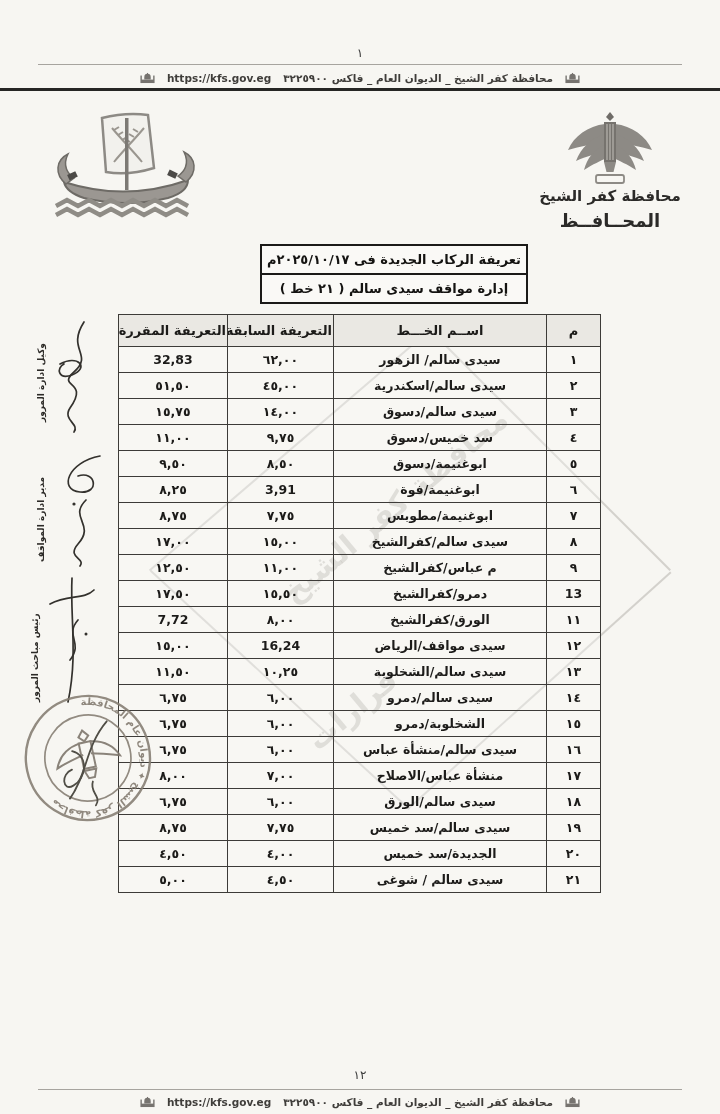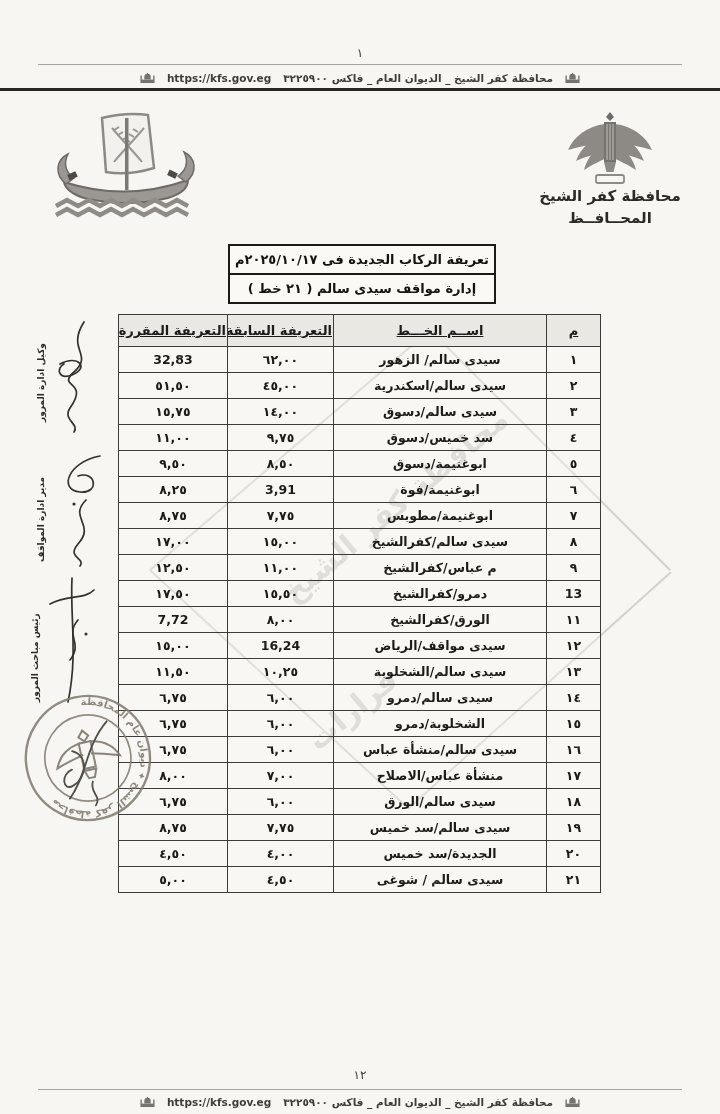--- a/index.html
+++ b/index.html
@@ -17,34 +17,34 @@
     direction:rtl;display:flex;align-items:center;justify-content:center;gap:12px;
     font-size:10.5px;font-weight:bold;color:#3f3d3a;white-space:nowrap;}
   .bldg{width:15px;height:12px;flex:0 0 auto;opacity:.8;}
   .dark-rule{position:absolute;left:0;top:88px;width:720px;height:3px;background:#262624;}
   
   .boat-logo{position:absolute;left:42px;top:110px;width:160px;height:110px;}
   .eagle{position:absolute;left:560px;top:106px;width:100px;height:82px;}
   .letterhead-text{position:absolute;left:520px;top:186px;width:180px;
     text-align:center;font-weight:bold;color:#2b2a28;direction:rtl;line-height:1.45;}
   .letterhead-text .l1{font-size:15px;}
-  .letterhead-text .l2{font-size:15px;letter-spacing:1px;}
-  
-  .title-box{position:absolute;left:228px;top:244px;width:264px;
+  .letterhead-text .l2{font-size:18px;letter-spacing:1px;}
+  
+  .title-box{position:absolute;left:260px;top:244px;width:264px;
     border:2px solid #1b1a18;background:rgba(252,251,248,.65);direction:rtl;}
   .title-box .row{height:27px;line-height:27px;text-align:center;
     font-size:13px;font-weight:bold;color:#141311;white-space:nowrap;}
   .title-box .row:first-child{border-bottom:2px solid #1b1a18;}
   
   table.fares{position:absolute;left:118px;top:314px;width:482px;
     border-collapse:collapse;table-layout:fixed;direction:rtl;}
   table.fares th,table.fares td{
     border:1.6px solid #3d3b38;text-align:center;vertical-align:middle;
     font-weight:bold;color:#1c1b19;overflow:hidden;white-space:nowrap;}
-  table.fares th{height:29px;font-size:13px;background:#eae8e3;text-decoration:underline;}
+  table.fares th{height:29px;font-size:13px;background:#eae8e3;}
   table.fares td{height:23px;font-size:12.5px;background:rgba(250,249,246,.35);}
   
   .v-label{position:absolute;transform:rotate(-90deg);transform-origin:left top;
     font-size:9px;font-weight:bold;color:#2c2a27;white-space:nowrap;direction:rtl;}
   .sig{position:absolute;}
   .sig path{fill:none;stroke:#33312d;stroke-width:1.7;stroke-linecap:round;}
   
   .stamp{position:absolute;left:18px;top:686px;width:140px;height:145px;
     transform:rotate(-12deg);opacity:.88;}
   

